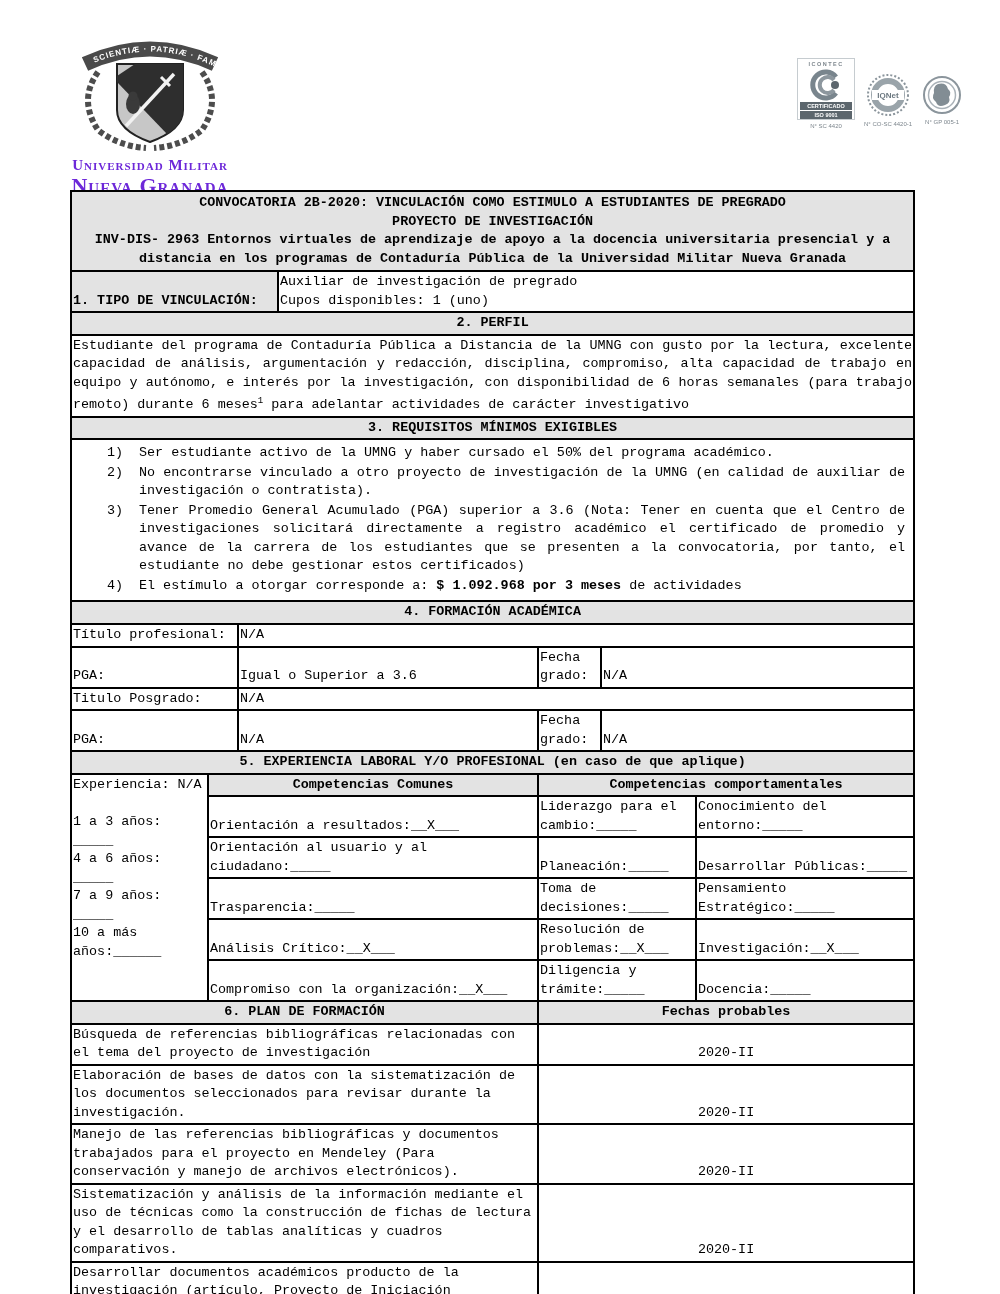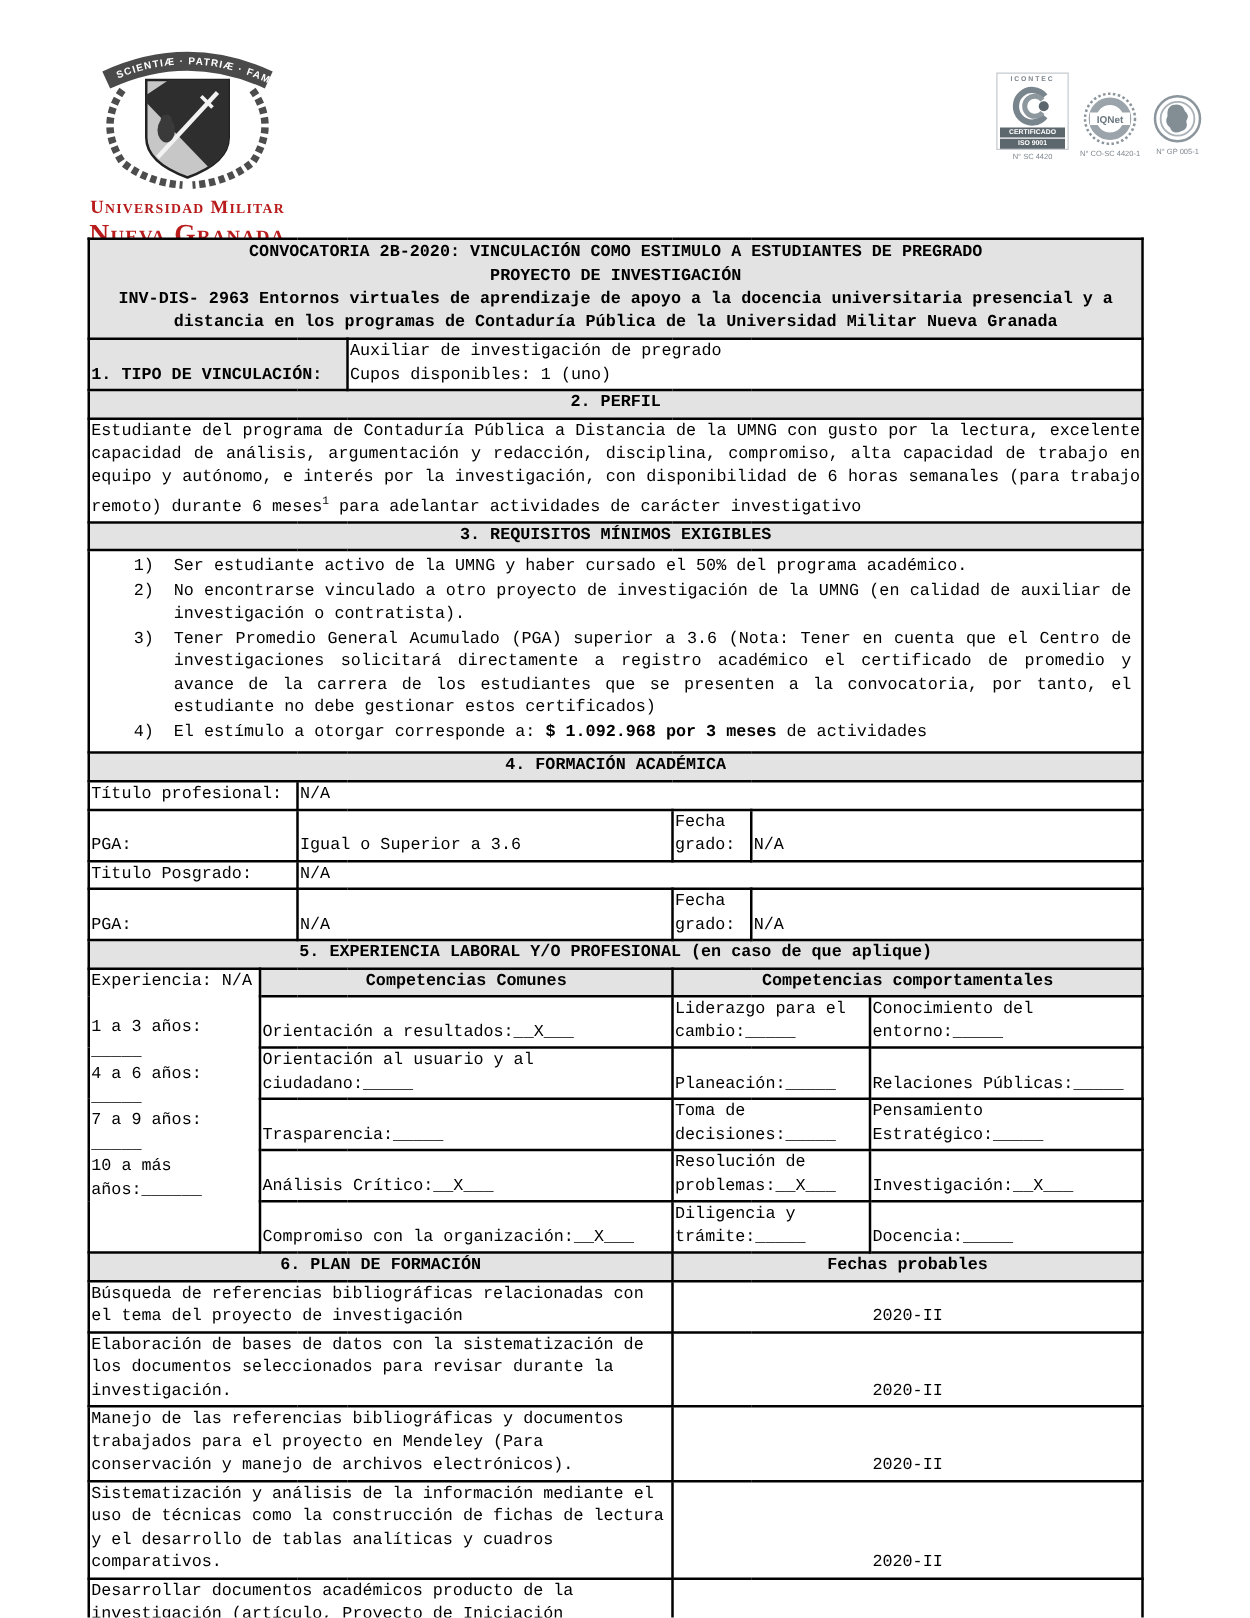--- a/index.html
+++ b/index.html
@@ -3,21 +3,21 @@
 <meta charset="utf-8">
 <style>
   html,body{margin:0;padding:0;}
   body{
     width:1000px;height:1294px;background:#ffffff;color:#000;
     font-family:"Liberation Sans", sans-serif;
     position:relative;overflow:hidden;
   }
   
   .logo-block{position:absolute;left:50px;top:30px;width:200px;text-align:center;}
-  .logo-name{margin-top:2px;color:#b91c1c;font-family:"Liberation Serif", serif;line-height:1.05;}
+  .logo-name{margin-top:2px;color:#6d28d9;font-family:"Liberation Serif", serif;line-height:1.05;}
   .logo-name .l1{font-size:15px;font-variant:small-caps;letter-spacing:1px;font-weight:bold;}
   .logo-name .l2{font-size:22px;font-variant:small-caps;letter-spacing:1px;font-weight:bold;}
   .certs{position:absolute;left:797px;top:58px;display:flex;align-items:flex-start;gap:9px;}
   .cert{display:flex;flex-direction:column;align-items:center;color:#8b959c;}
   .cert .cap{font-size:6px;margin-top:3px;color:#7d868d;white-space:nowrap;}
   .icontec-box{width:52px;border:1px solid #c6ccd0;padding:2px 2px 0 2px;display:flex;flex-direction:column;align-items:center;}
   .icontec-brand{font-size:5.5px;letter-spacing:1.5px;color:#7d868d;font-weight:bold;}
   .icontec-band{background:#5c666d;color:#fff;width:100%;text-align:center;font-size:5.5px;font-weight:bold;line-height:8px;margin-top:1px;}
   
   .main{position:absolute;left:70px;top:190px;width:843px;font-family:Liberation Mono, monospace;}
@@ -205,21 +205,21 @@
       <td colspan="3" class="gray b c">Competencias comportamentales</td>
     </tr>
     <tr style="height:38px">
       <td colspan="3" class="vb">Orientación a resultados:__X___</td>
       <td colspan="2" class="vb">Liderazgo para el cambio:_____</td>
       <td class="vb">Conocimiento del entorno:_____</td>
     </tr>
     <tr style="height:20px">
       <td colspan="3" class="vb">Orientación al usuario y al ciudadano:_____</td>
       <td colspan="2" class="vb">Planeación:_____</td>
-      <td class="vb">Relaciones Públicas:_____</td>
+      <td class="vb">Desarrollar Públicas:_____</td>
     </tr>
     <tr style="height:38px">
       <td colspan="3" class="vb">Trasparencia:_____</td>
       <td colspan="2" class="vb">Toma de decisiones:_____</td>
       <td class="vb">Pensamiento Estratégico:_____</td>
     </tr>
     <tr style="height:38px">
       <td colspan="3" class="vb">Análisis Crítico:__X___</td>
       <td colspan="2" class="vb">Resolución de problemas:__X___</td>
       <td class="vb">Investigación:__X___</td>

